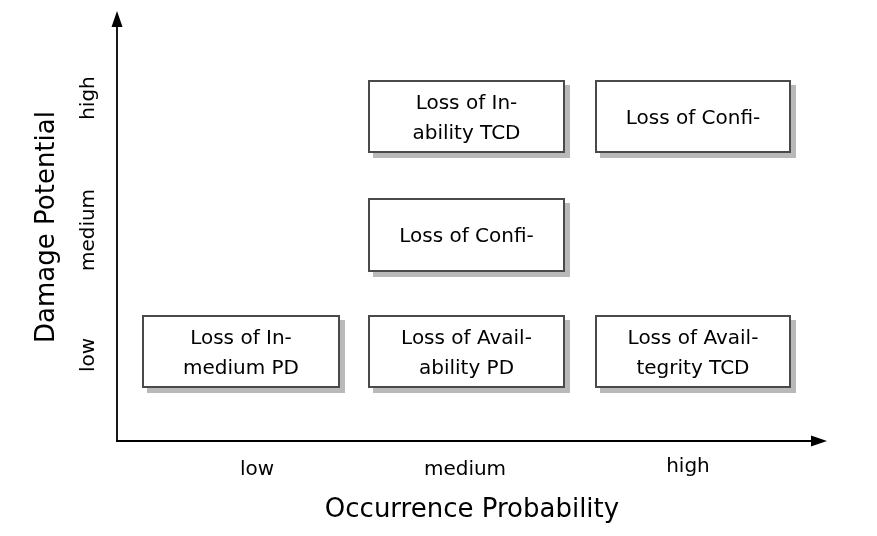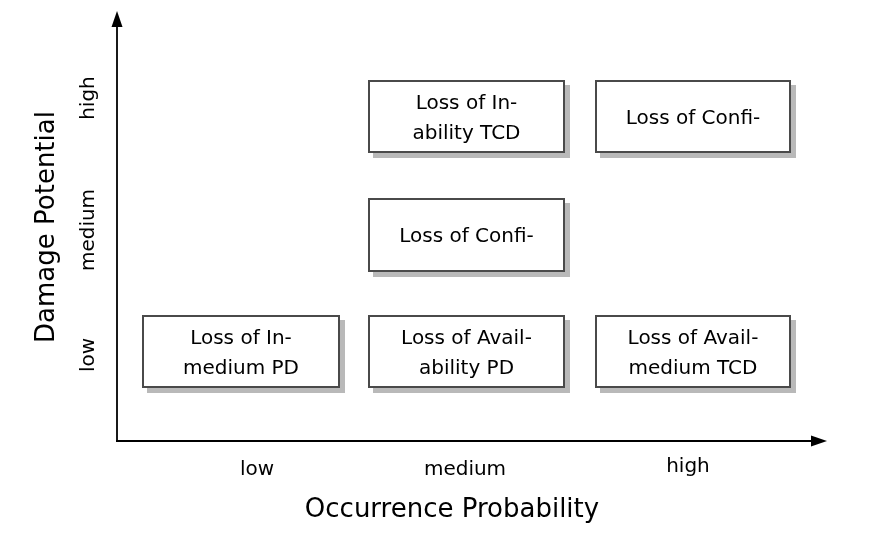--- a/index.html
+++ b/index.html
@@ -85,27 +85,27 @@
     <span class="node-line">medium PD</span>
   </div>
 
   <div class="node" style="left:368px; top:315px; width:197px; height:73px;">
     <span class="node-line">Loss of Avail-</span>
     <span class="node-line">ability PD</span>
   </div>
 
   <div class="node" style="left:595px; top:315px; width:196px; height:73px;">
     <span class="node-line">Loss of Avail-</span>
-    <span class="node-line">medium TCD</span>
+    <span class="node-line">tegrity TCD</span>
   </div>
 
   <span class="xtick" style="left:257px; top:468px;">low</span>
   <span class="xtick" style="left:465px; top:468px;">medium</span>
   <span class="xtick" style="left:688px; top:465px;">high</span>
 
   <span class="ytick" style="left:87px; top:98px;">high</span>
   <span class="ytick" style="left:87px; top:230px;">medium</span>
   <span class="ytick" style="left:87px; top:355px;">low</span>
 
-  <span class="xaxis-title" style="left:452px; top:508px;">Occurrence Probability</span>
+  <span class="xaxis-title" style="left:472px; top:508px;">Occurrence Probability</span>
   <span class="yaxis-title" style="left:45px; top:227px;">Damage Potential</span>
 
 </div>
 
 </body></html>

